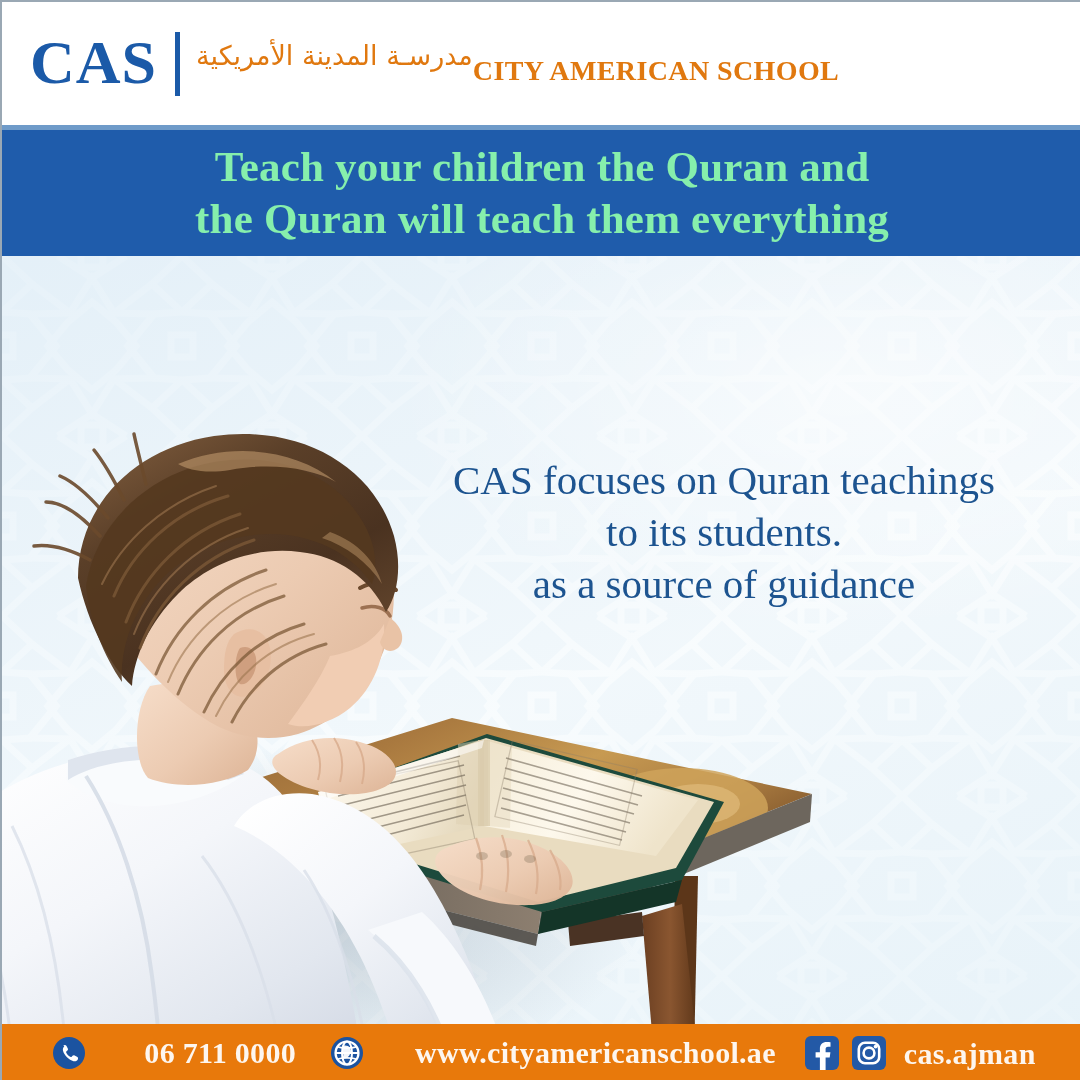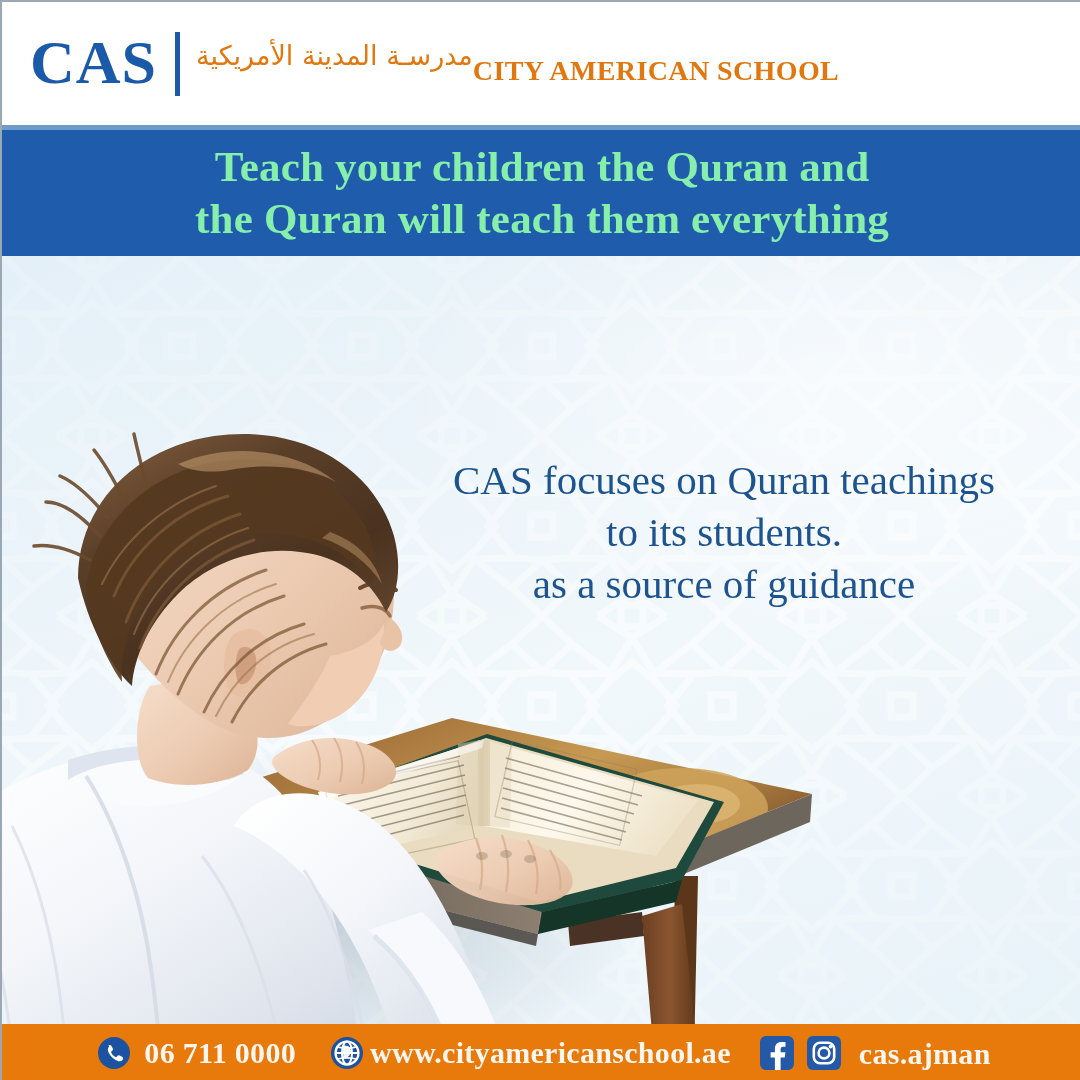--- a/index.html
+++ b/index.html
@@ -119,21 +119,21 @@
     z-index:15;
   }
 
   
   #footer {
     position:absolute; left:0; top:1022px; width:1080px; height:58px;
     background:#e8790b;
     display:flex; align-items:center; justify-content:center;
     z-index:40;
   }
-  .f-item { display:flex; align-items:flex-end; }
+  .f-item { display:flex; align-items:flex-end;gap:45px; }
   .f-text {
     color:#fdf6ef;
     font-family:"Liberation Serif", serif;
     font-weight:bold;
     font-size:30px;
     letter-spacing:0.3px;
     white-space:nowrap;
   }
   .f-ico { display:block; }
   #f-phone { margin-left:4px; }

